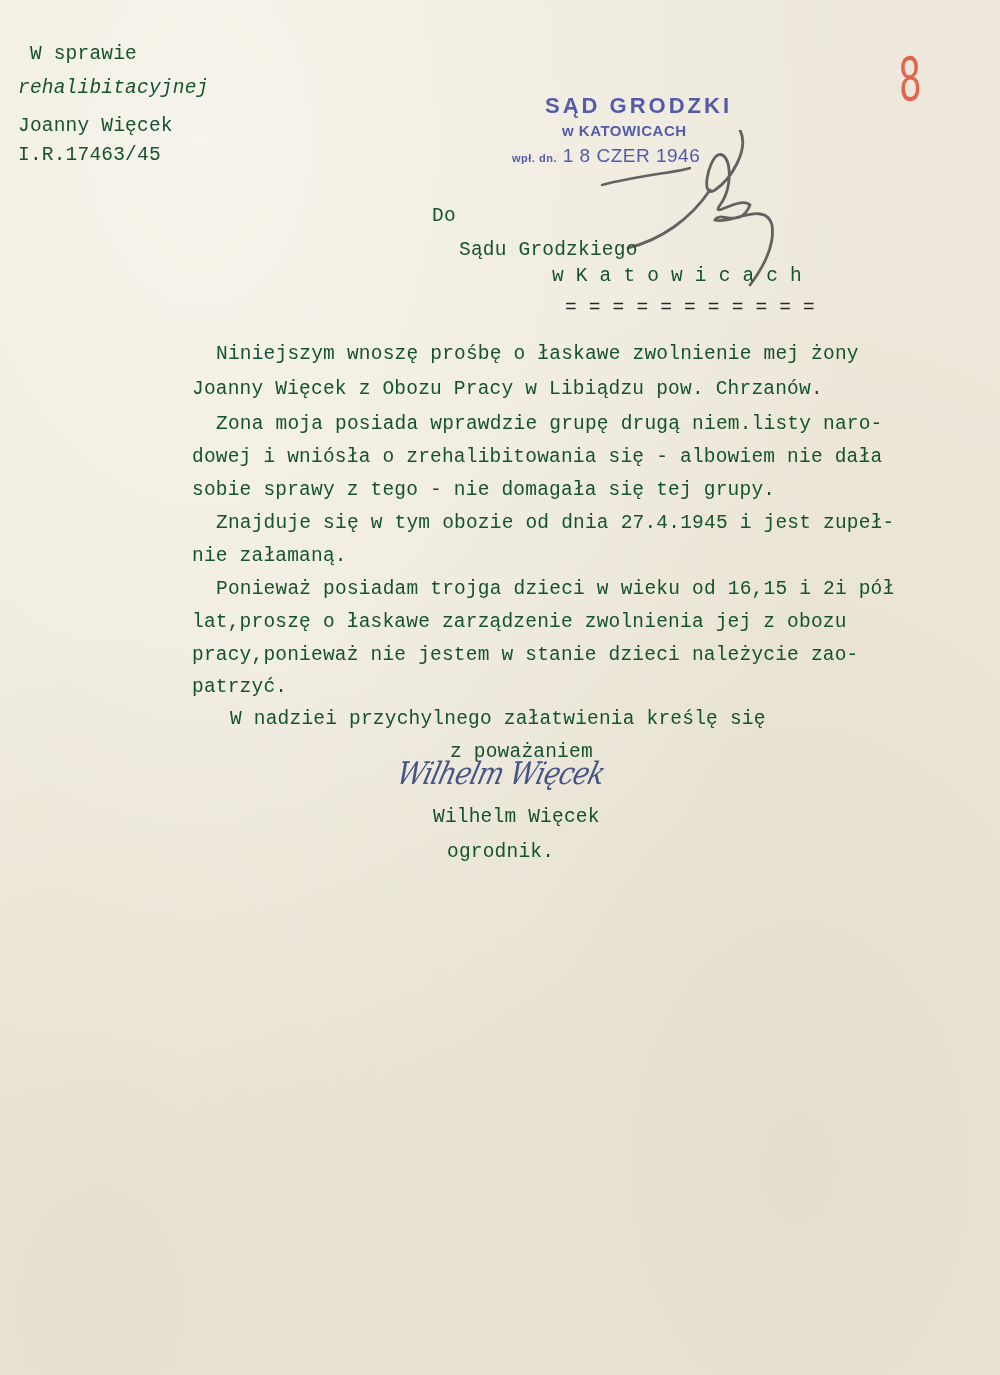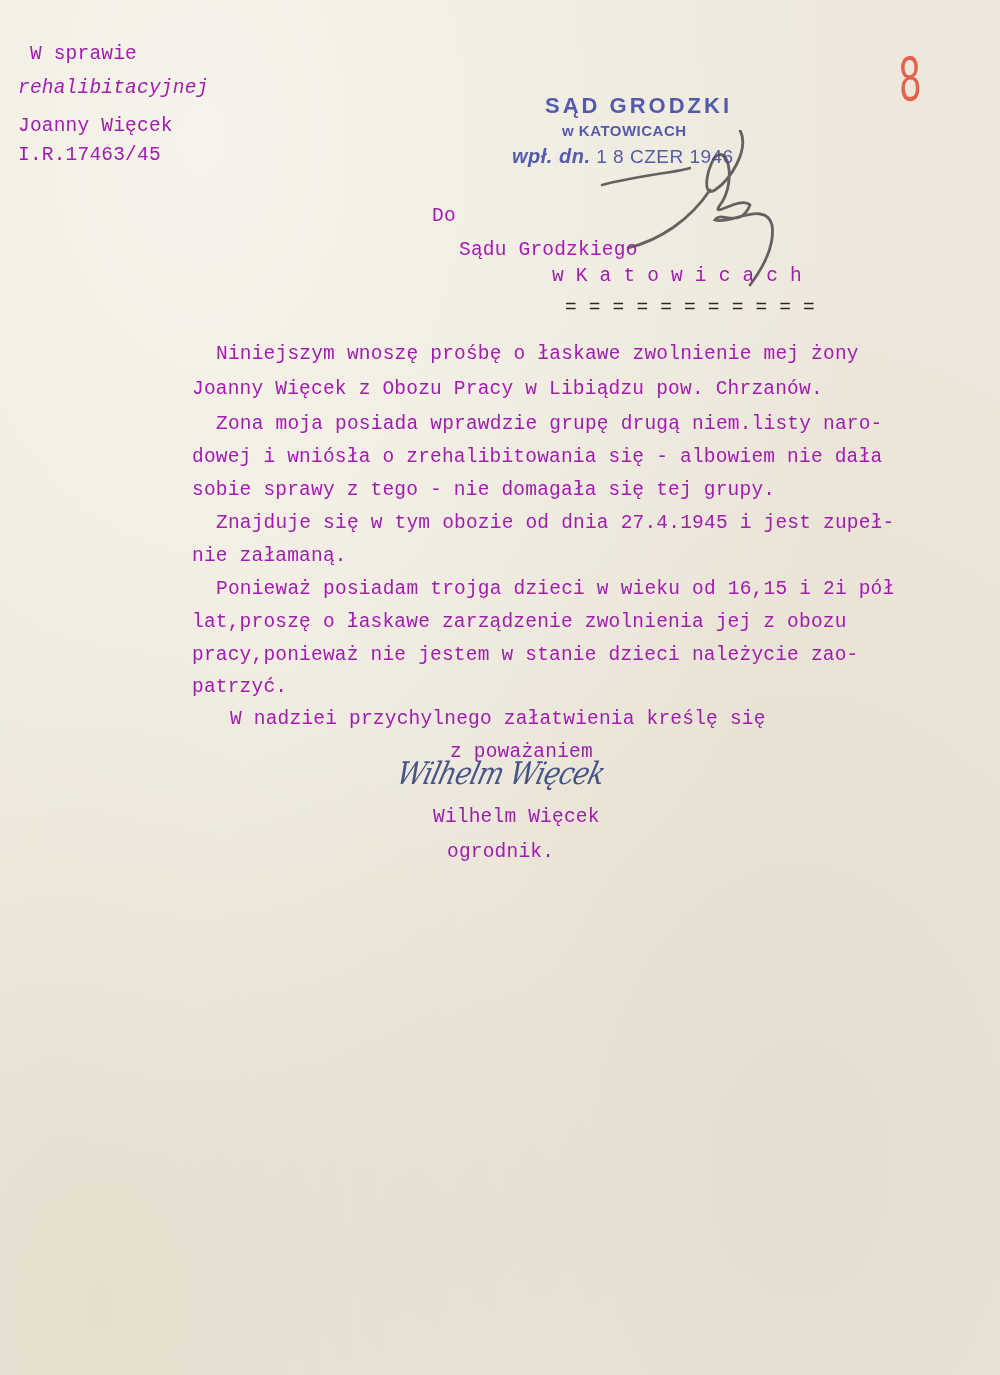--- a/index.html
+++ b/index.html
@@ -23,40 +23,40 @@
       position: absolute;
       left: 0; top: 0;
       width: 1000px; height: 1375px;
     }
     .typed {
       position: absolute;
       font-family: "Liberation Mono", "DejaVu Sans Mono", monospace;
       font-size: 19.5px;
       letter-spacing: 0.2px;
       white-space: pre;
-      color: #a21caf;
+      color: #14532d;
       line-height: 1;
     }
     .ref-block .typed { font-size: 19.5px; }
     .ref-line { left: 18px; }
 
     .stamp {
       position: absolute;
       color: #3f47a3;
       font-family: "Liberation Sans", "DejaVu Sans", sans-serif;
       font-weight: bold;
       white-space: pre;
       opacity: 0.88;
       line-height: 1;
       text-align: center;
     }
     .stamp-line1 { left: 545px; top: 95px; font-size: 22px; letter-spacing: 3px; }
     .stamp-line2 { left: 562px; top: 123px; font-size: 15px; letter-spacing: 0.5px; }
     .stamp-line3 { left: 512px; top: 146px; font-size: 19px; font-weight: normal; letter-spacing: 0.5px; }
-    .stamp-line3 .prefix { font-weight: bold; font-size: 20px; font-style: italic; }
+    .stamp-line3 .prefix { font-weight: bold; font-size: 11px; }
 
     .folio {
       position: absolute;
       left: 898px; top: 48px;
       font-family: "Liberation Sans", "DejaVu Sans", sans-serif;
       font-size: 64px;
       color: #e2563e;
       opacity: 0.9;
       transform: scaleX(0.6) rotate(-4deg);
       transform-origin: left top;

